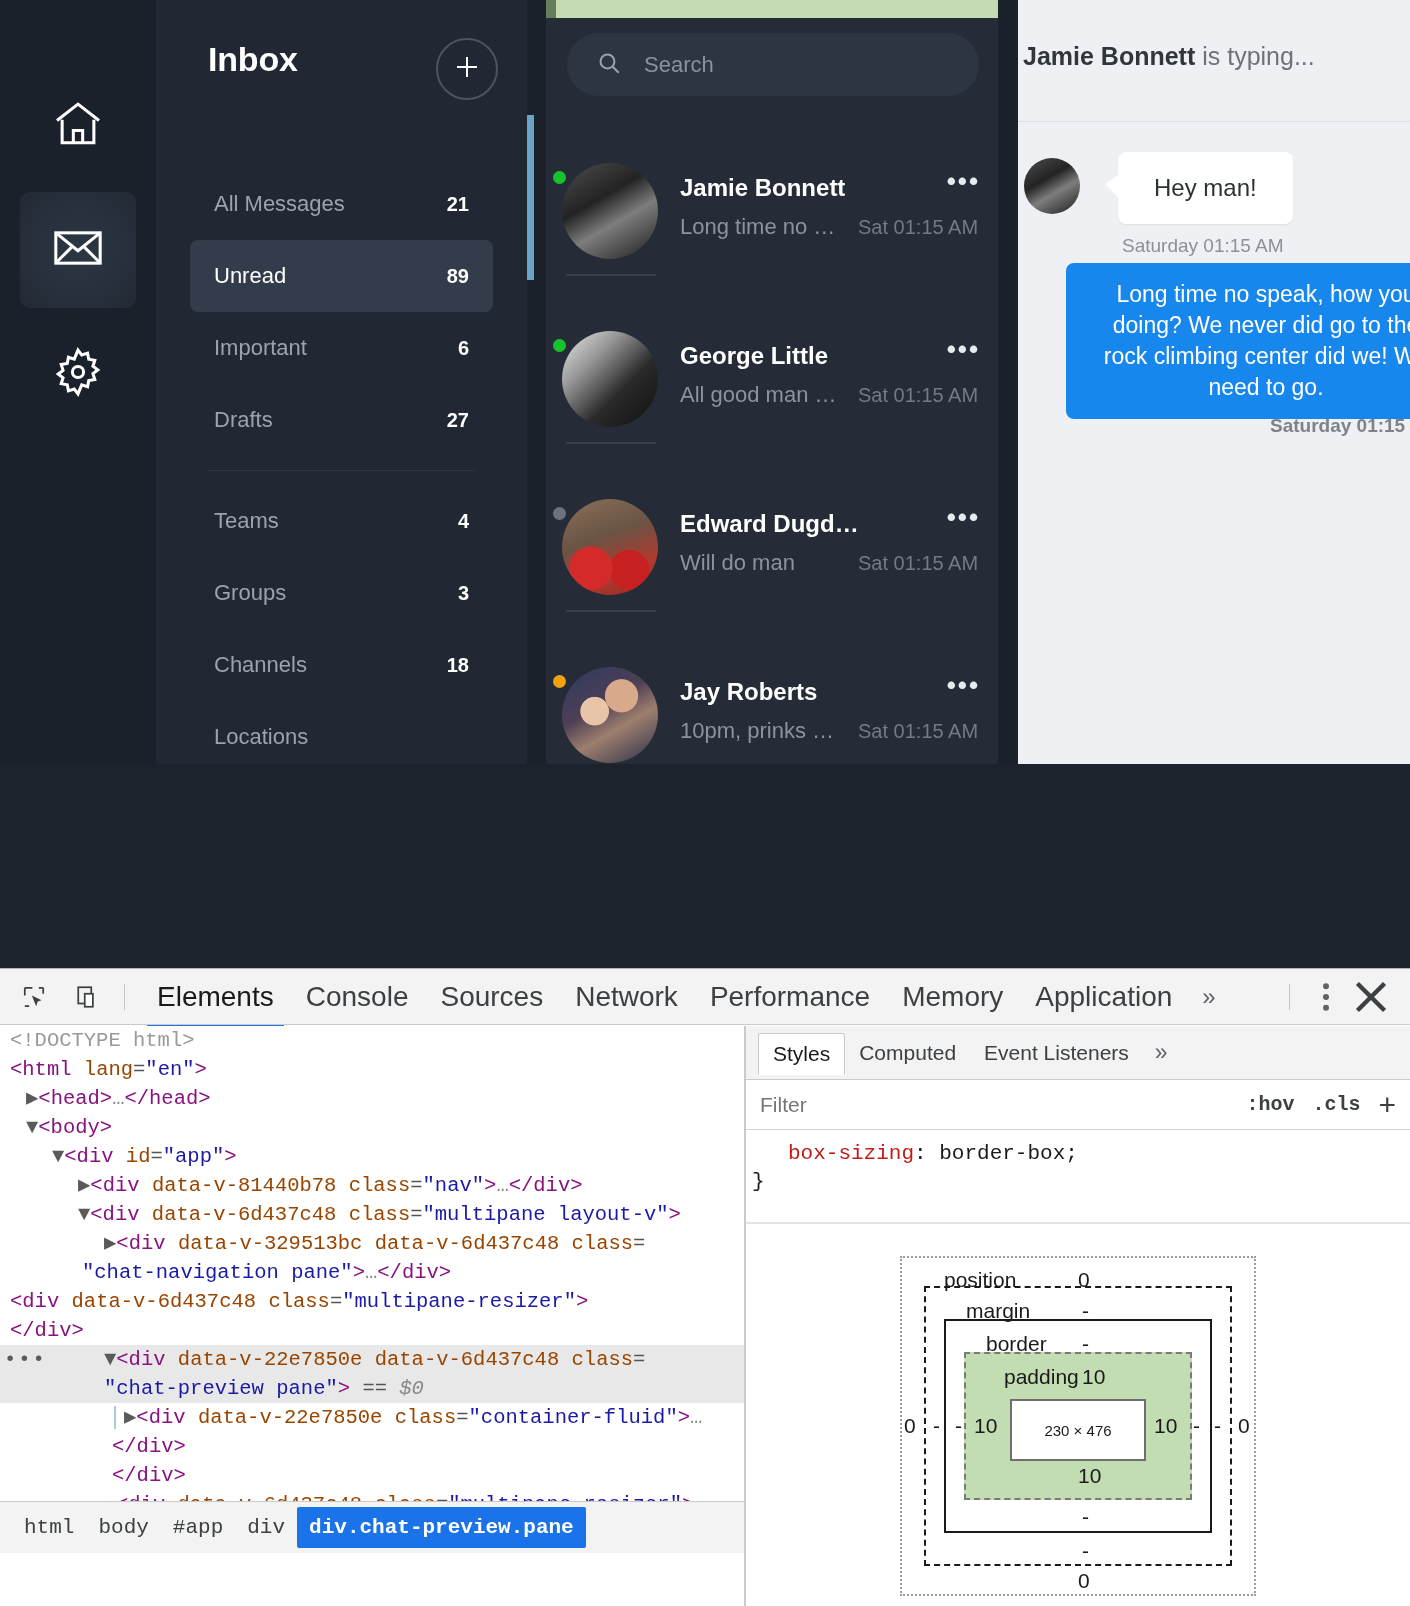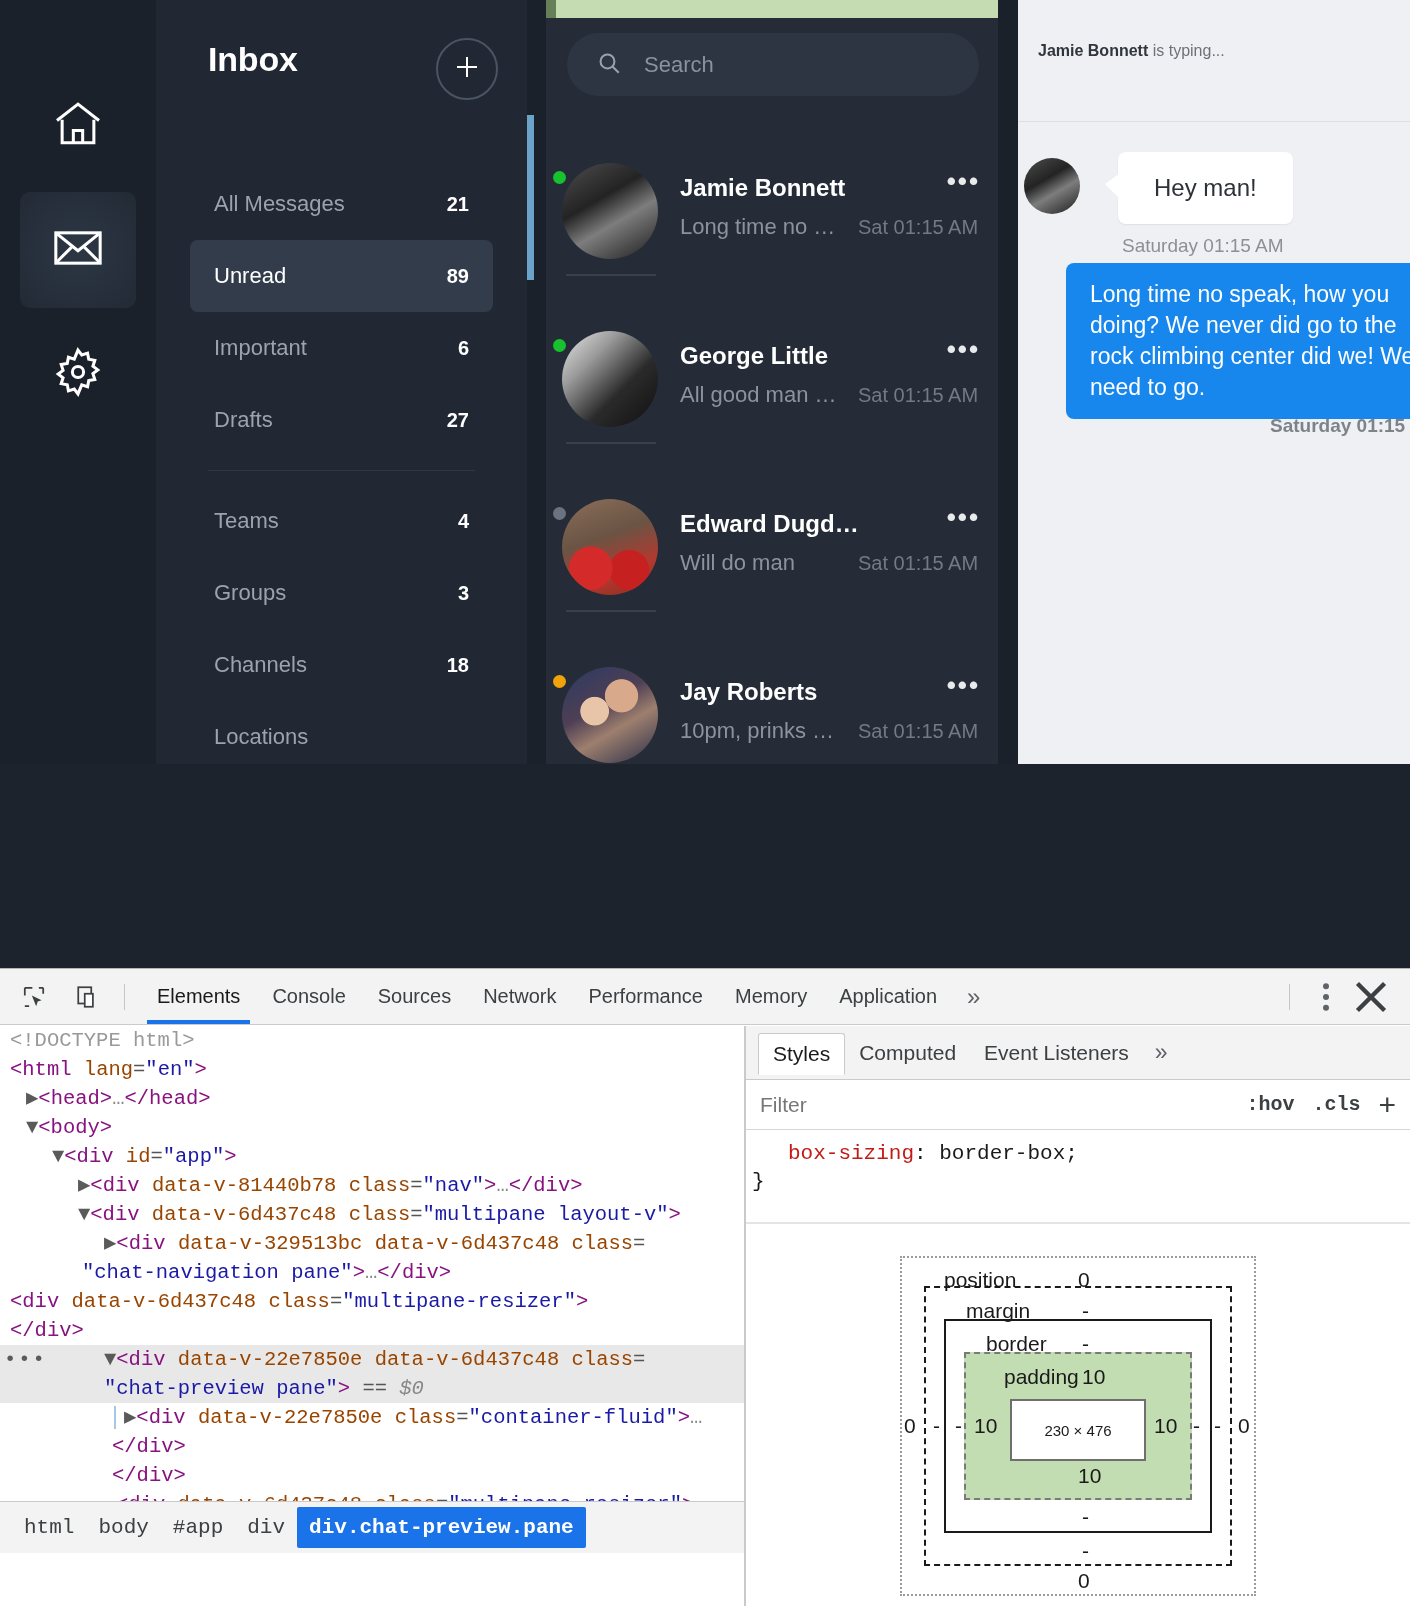--- a/index.html
+++ b/index.html
@@ -5,21 +5,21 @@
   * { box-sizing: border-box; margin:0; padding:0; }
   html,body { width:1410px; height:1606px; overflow:hidden; }
   body {
     font-family: "Liberation Sans", sans-serif;
     background:#1d232d;
   }
 
   
   #viewport {
     position:absolute; left:0; top:0; width:1410px; height:764px;
-    overflow:hidden; background:#1b212a;
+    overflow:hidden; background:#1b212a;text-align:center;
   }
 
   
   .nav-rail {
     position:absolute; left:0; top:0; width:156px; height:968px;
     background:#1b212a;
   }
   .rail-item {
     position:absolute; left:20px; width:116px; height:116px;
     display:flex; align-items:center; justify-content:center;
@@ -133,21 +133,21 @@
   
   .chat-detail {
     position:absolute; left:1018px; top:0; width:392px; height:968px;
     background:#eef0f3;
   }
   .cd-header {
     position:absolute; left:0; top:0; width:392px; height:122px;
     border-bottom:1px solid #dcdfe3; background:#eef0f3;
   }
   .cd-typing {
-    position:absolute; left:20px; top:42px; font-size:16px; color:#6d7278;
+    position:absolute; left:5px; top:42px; font-size:25px; color:#6d7278;
     white-space:nowrap;
   }
   .cd-typing b { color:#31363c; font-weight:bold; }
 
   .cd-body { position:absolute; left:0; top:123px; width:392px; height:712px; }
 
   .msg-in-avatar {
     position:absolute; left:6px; top:35px; width:56px; height:56px;
     border-radius:50%; overflow:hidden; background:#5a5a5a;
   }
@@ -195,21 +195,21 @@
     background:#f3f3f3; border-bottom:1px solid #cacaca;
     display:flex; align-items:center;
   }
   .dt-tool-icon {
     width:40px; height:40px; margin-left:14px;
     display:flex; align-items:center; justify-content:center;
   }
   .dt-tool-icon svg { width:26px; height:26px; }
   .dt-vsep { width:1px; height:26px; background:#c6c6c6; margin:0 16px; }
   .dt-tab {
-    font-size:20px; color:#3c4043; padding:14px 16px; position:relative;
+    font-size:28px; color:#3c4043; padding:14px 16px; position:relative;
     white-space:nowrap;
   }
   .dt-tab.active { color:#1a1a1a; }
   .dt-tab.active::after {
     content:""; position:absolute; left:6px; right:6px; bottom:-2px; height:4px;
     background:#1a73e8;
   }
   .dt-chev { font-size:24px; color:#5f6368; padding:0 14px; }
   .dt-right { margin-left:auto; display:flex; align-items:center; }
   .dt-kebab { width:40px; height:40px; display:flex; align-items:center; justify-content:center; }

